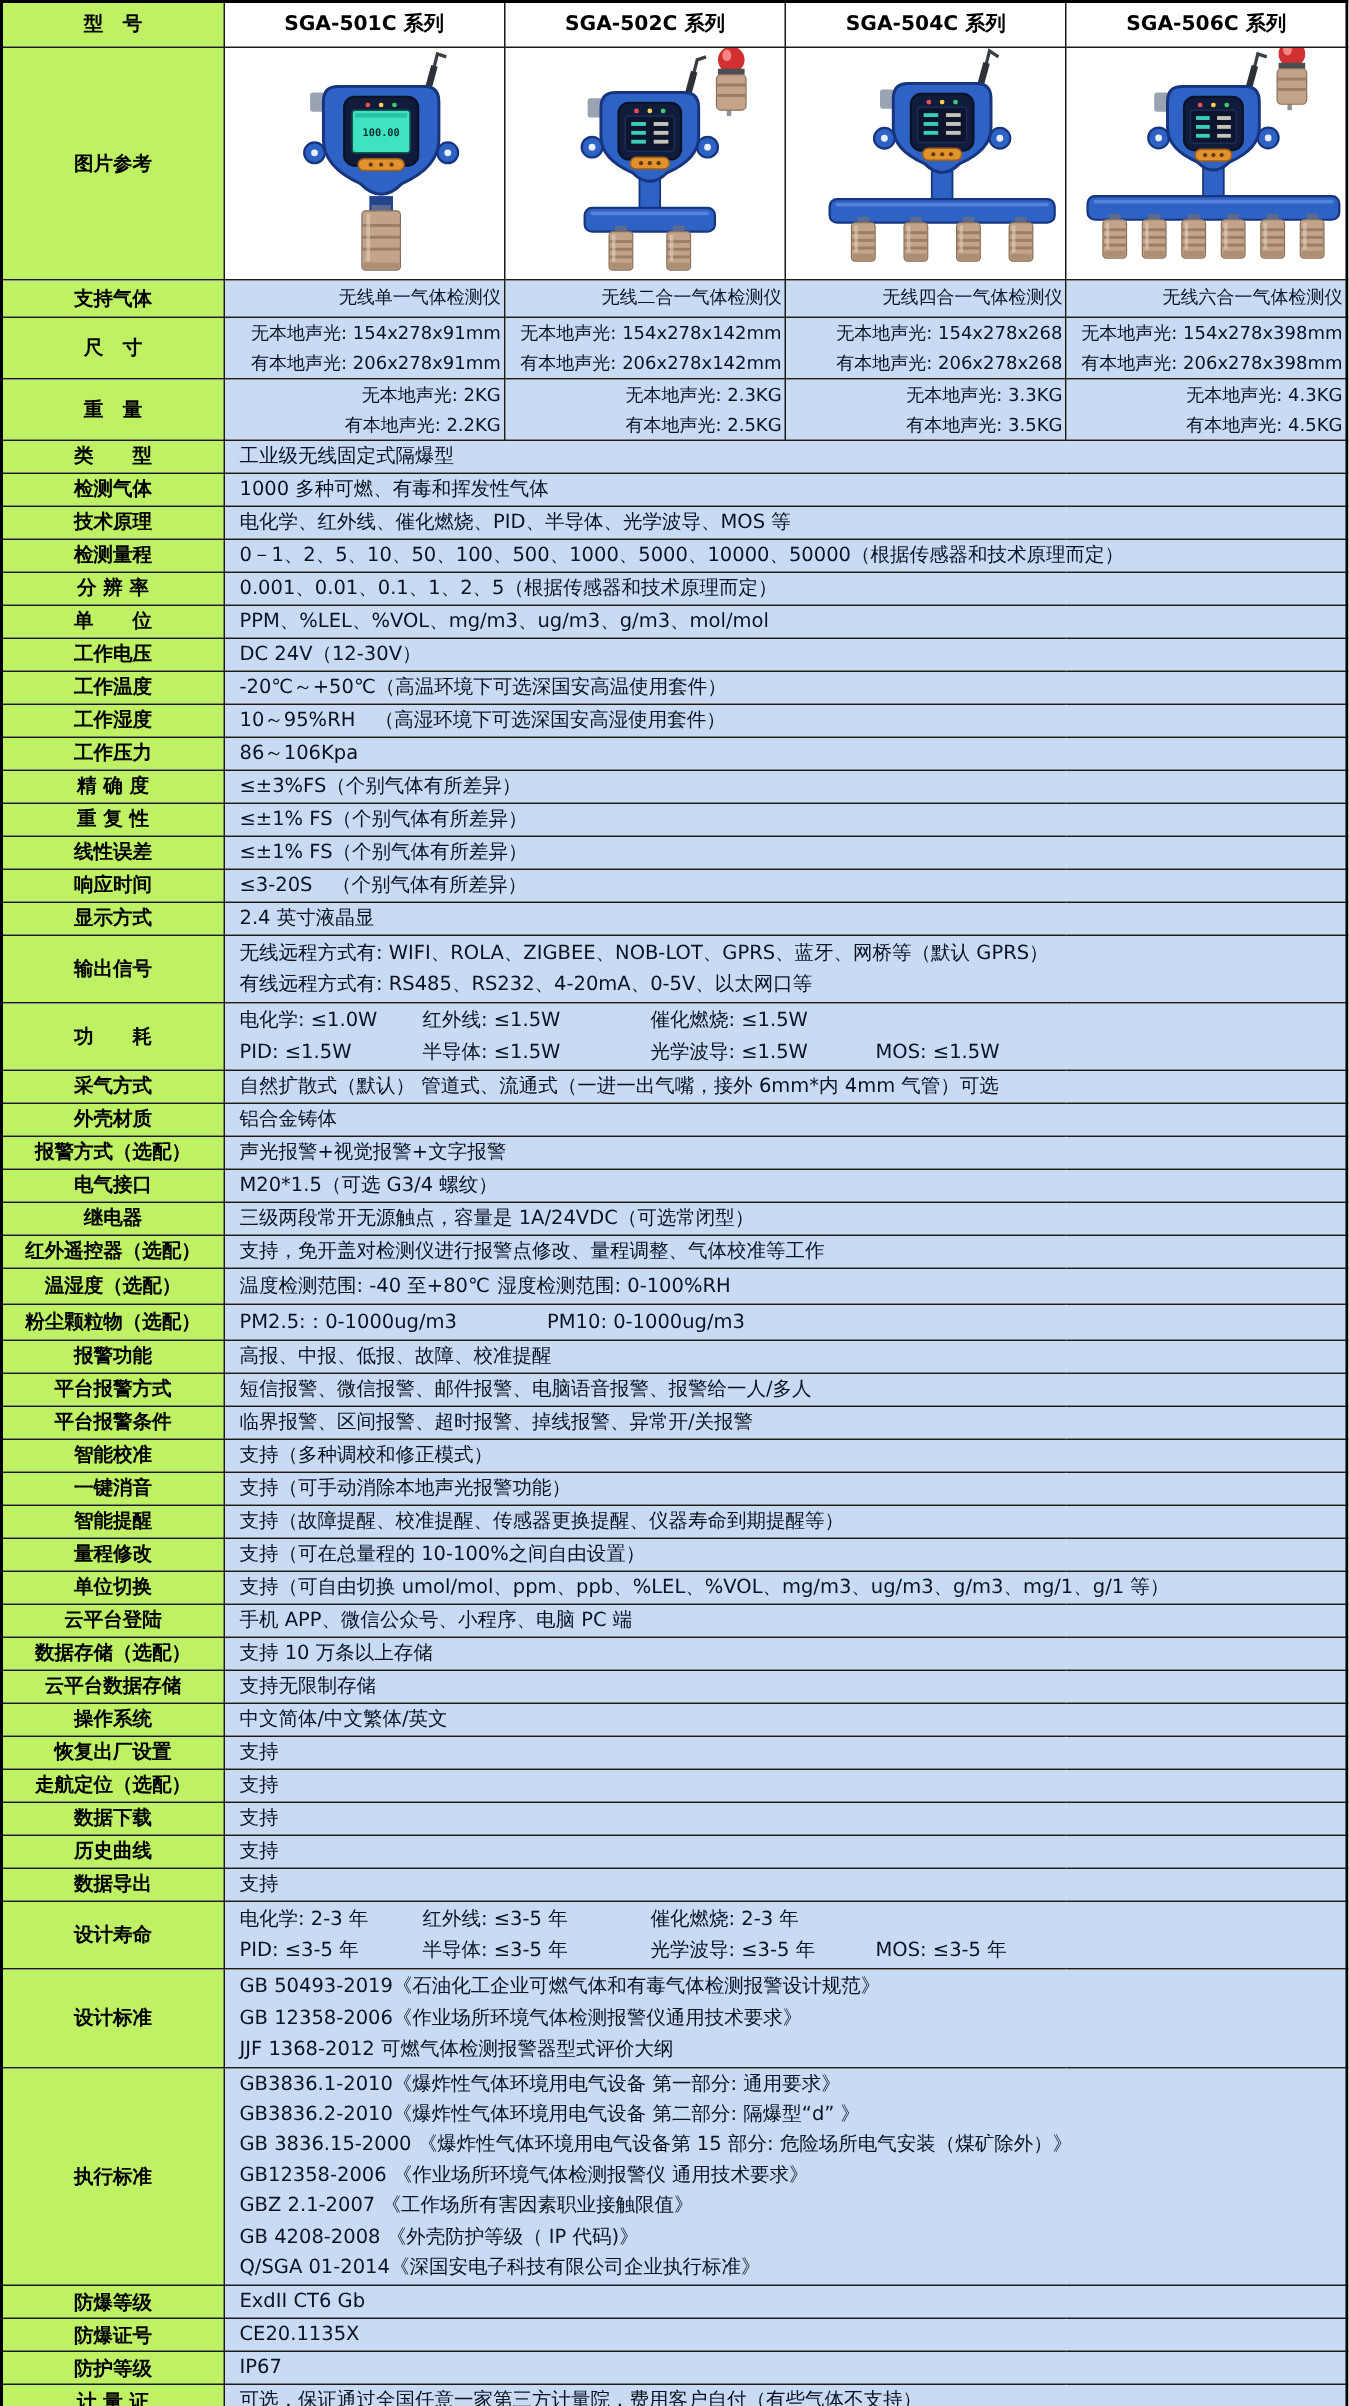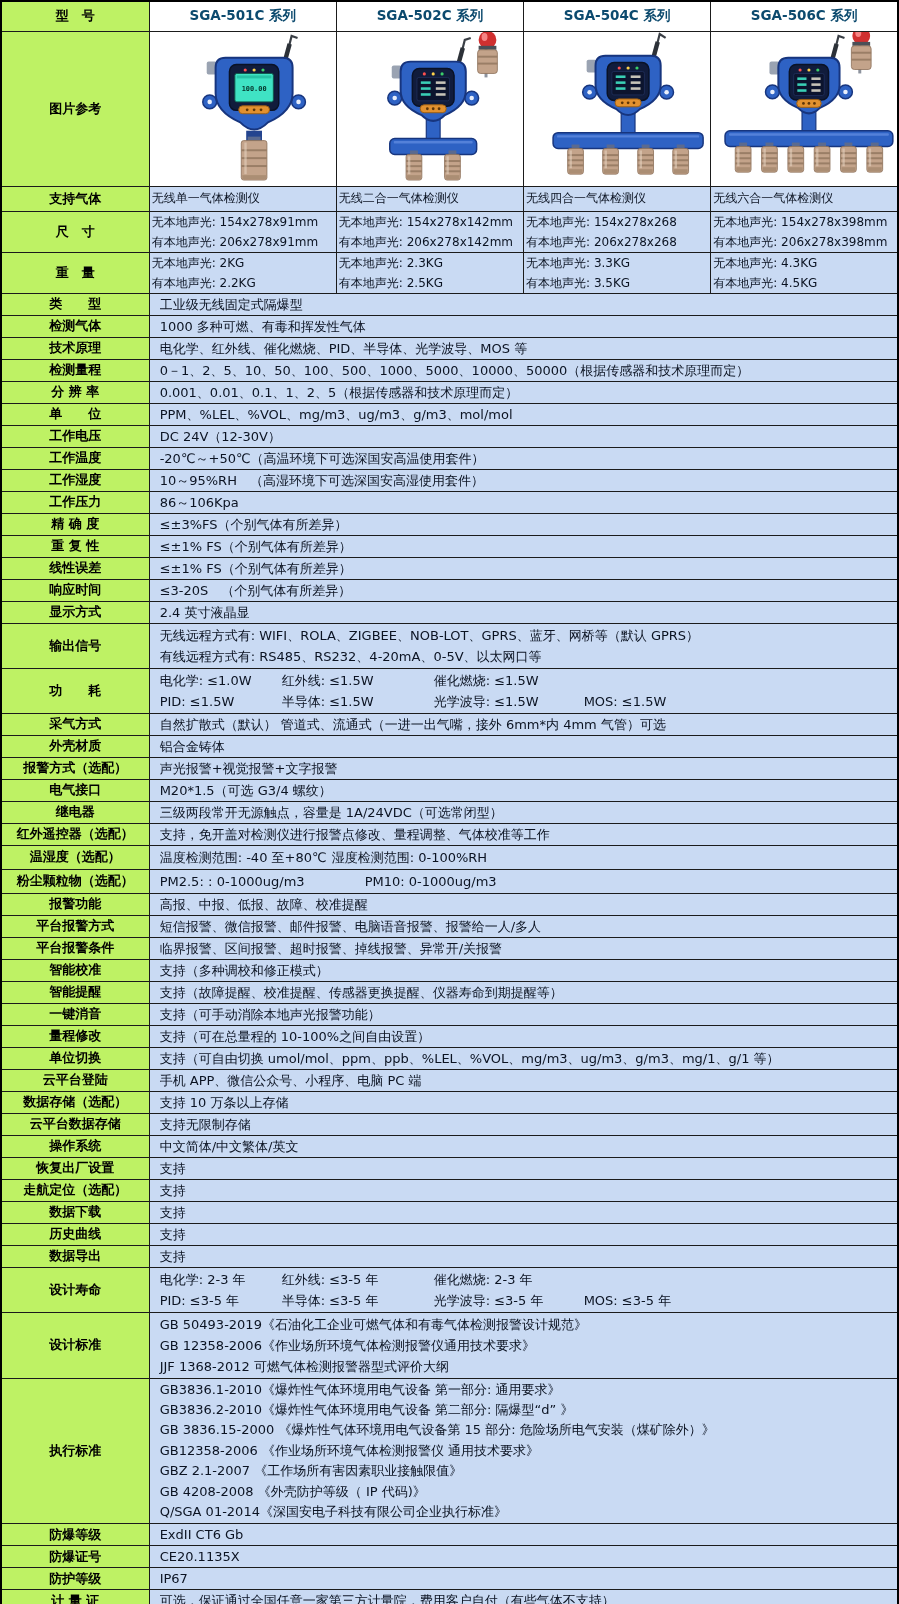--- a/index.html
+++ b/index.html
@@ -3,27 +3,27 @@
 <meta charset="utf-8">
 <style>
   html,body{margin:0;padding:0;background:#ffffff;}
   body{width:899px;font-family:"DejaVu Sans",sans-serif;}
   table{border-collapse:collapse;width:899px;table-layout:fixed;border:2px solid #000;}
   col.col-label{width:148px;}
   col.col-model{width:187px;}
   th,td{border:1px solid #1b1b1b;overflow:hidden;}
   th.lbl{background:#bef264;font-weight:700;font-size:13px;color:#000;text-align:center;padding:0 2px;}
   tr.header-row{height:30px;}
-  tr.header-row td{background:#ffffff;font-weight:700;font-size:13.5px;text-align:center;color:#0c4a6e;}
+  tr.header-row td{background:#ffffff;font-weight:700;font-size:13.5px;text-align:center;color:#000000;}
   tr.image-row{height:155px;}
   tr.image-row td{background:#ffffff;padding:0;}
   .devwrap{width:100%;height:153px;padding-left:11px;}
   .devwrap svg{display:block;width:100%;height:100%;}
   td.val{background:#C9DAF3;font-size:13px;color:#0b1322;text-align:left;padding:1px 6px 1px 10px;line-height:19px;}
-  td.c4{background:#C9DAF3;font-size:12px;color:#0b1322;text-align:left;padding:0 2px;}
+  td.c4{background:#C9DAF3;font-size:12px;color:#0b1322;text-align:right;padding:0 2px;}
   tr.r-single{height:21px;}
   tr.r-cols4{height:25px;}
   tr.r-two{height:41px;}
   td.c4 .cl{line-height:20px;}
   td.val .ml{line-height:21px;white-space:nowrap;}
   tr.r-lines7 td.val .ml{line-height:20.4px;}
   .seg{display:inline-block;white-space:nowrap;}
   .v-power .s0{width:122px;}
   .v-power .s1{width:152px;}
   .v-power .s2{width:150px;}
@@ -444,26 +444,26 @@
       </tr>
       <tr class="r-single">
         <th class="lbl">平台报警条件</th>
         <td class="val" colspan="4">临界报警、区间报警、超时报警、掉线报警、异常开/关报警</td>
       </tr>
       <tr class="r-single">
         <th class="lbl">智能校准</th>
         <td class="val" colspan="4">支持（多种调校和修正模式）</td>
       </tr>
       <tr class="r-single">
+        <th class="lbl">一键消音</th>
+        <td class="val" colspan="4">支持（可手动消除本地声光报警功能）</td>
+      </tr>
+      <tr class="r-single">
         <th class="lbl">智能提醒</th>
         <td class="val" colspan="4">支持（故障提醒、校准提醒、传感器更换提醒、仪器寿命到期提醒等）</td>
-      </tr>
-      <tr class="r-single">
-        <th class="lbl">一键消音</th>
-        <td class="val" colspan="4">支持（可手动消除本地声光报警功能）</td>
       </tr>
       <tr class="r-single">
         <th class="lbl">量程修改</th>
         <td class="val" colspan="4">支持（可在总量程的 10-100%之间自由设置）</td>
       </tr>
       <tr class="r-single">
         <th class="lbl">单位切换</th>
         <td class="val" colspan="4">支持（可自由切换 umol/mol、ppm、ppb、%LEL、%VOL、mg/m3、ug/m3、g/m3、mg/1、g/1 等）</td>
       </tr>
       <tr class="r-single">

